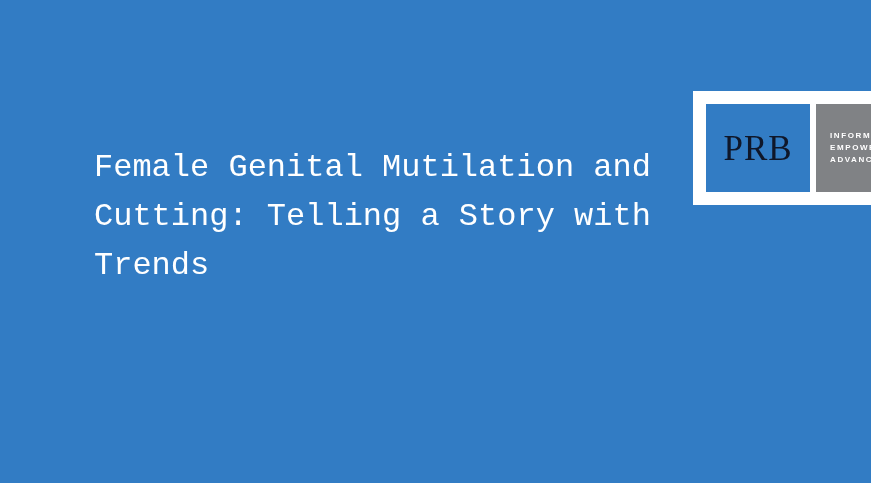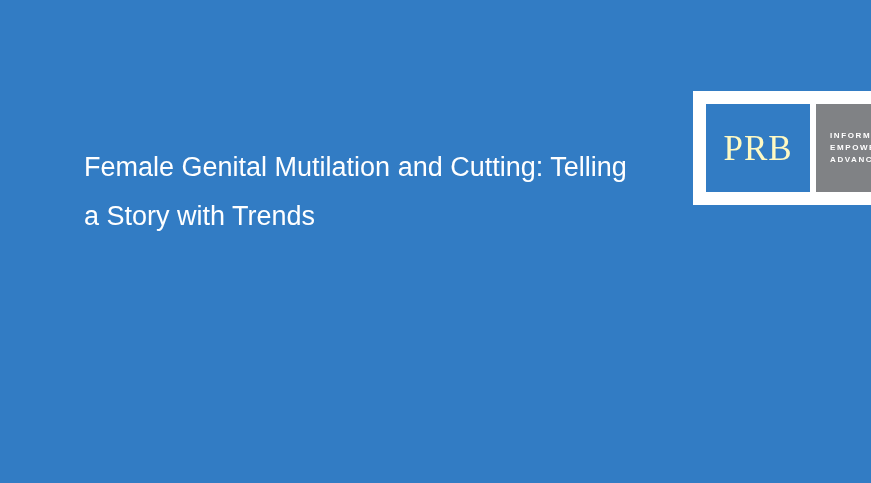--- a/index.html
+++ b/index.html
@@ -14,26 +14,26 @@
   }
   .slide {
     position: relative;
     width: 871px;
     height: 483px;
     background: #327CC4;
     overflow: hidden;
   }
   .slide-title {
     position: absolute;
-    left: 84px;
+    left: 94px;
     top: 143px;
     width: 560px;
     color: #FFFFFF;
-    font-family: Liberation Sans, sans-serif;
-    font-size: 27px;
+    font-family: Liberation Mono, monospace;
+    font-size: 32px;
     line-height: 49px;
     font-weight: 400;
     letter-spacing: 0px;
     white-space: pre-line;
   }
   .logo-frame {
     position: absolute;
     left: 693px;
     top: 91px;
     width: 192px;
@@ -47,21 +47,21 @@
   }
   .logo-mark {
     width: 104px;
     background: #327CC4;
     display: flex;
     align-items: center;
     justify-content: center;
     flex: none;
   }
   .logo-mark-text {
-    color: #fef9c3;
+    color: #0f172a;
     font-family: "Liberation Serif", serif;
     font-size: 35px;
     line-height: 35px;
     letter-spacing: 1px;
     font-weight: 400;
   }
   .logo-gap {
     width: 6px;
     background: #FFFFFF;
     flex: none;

